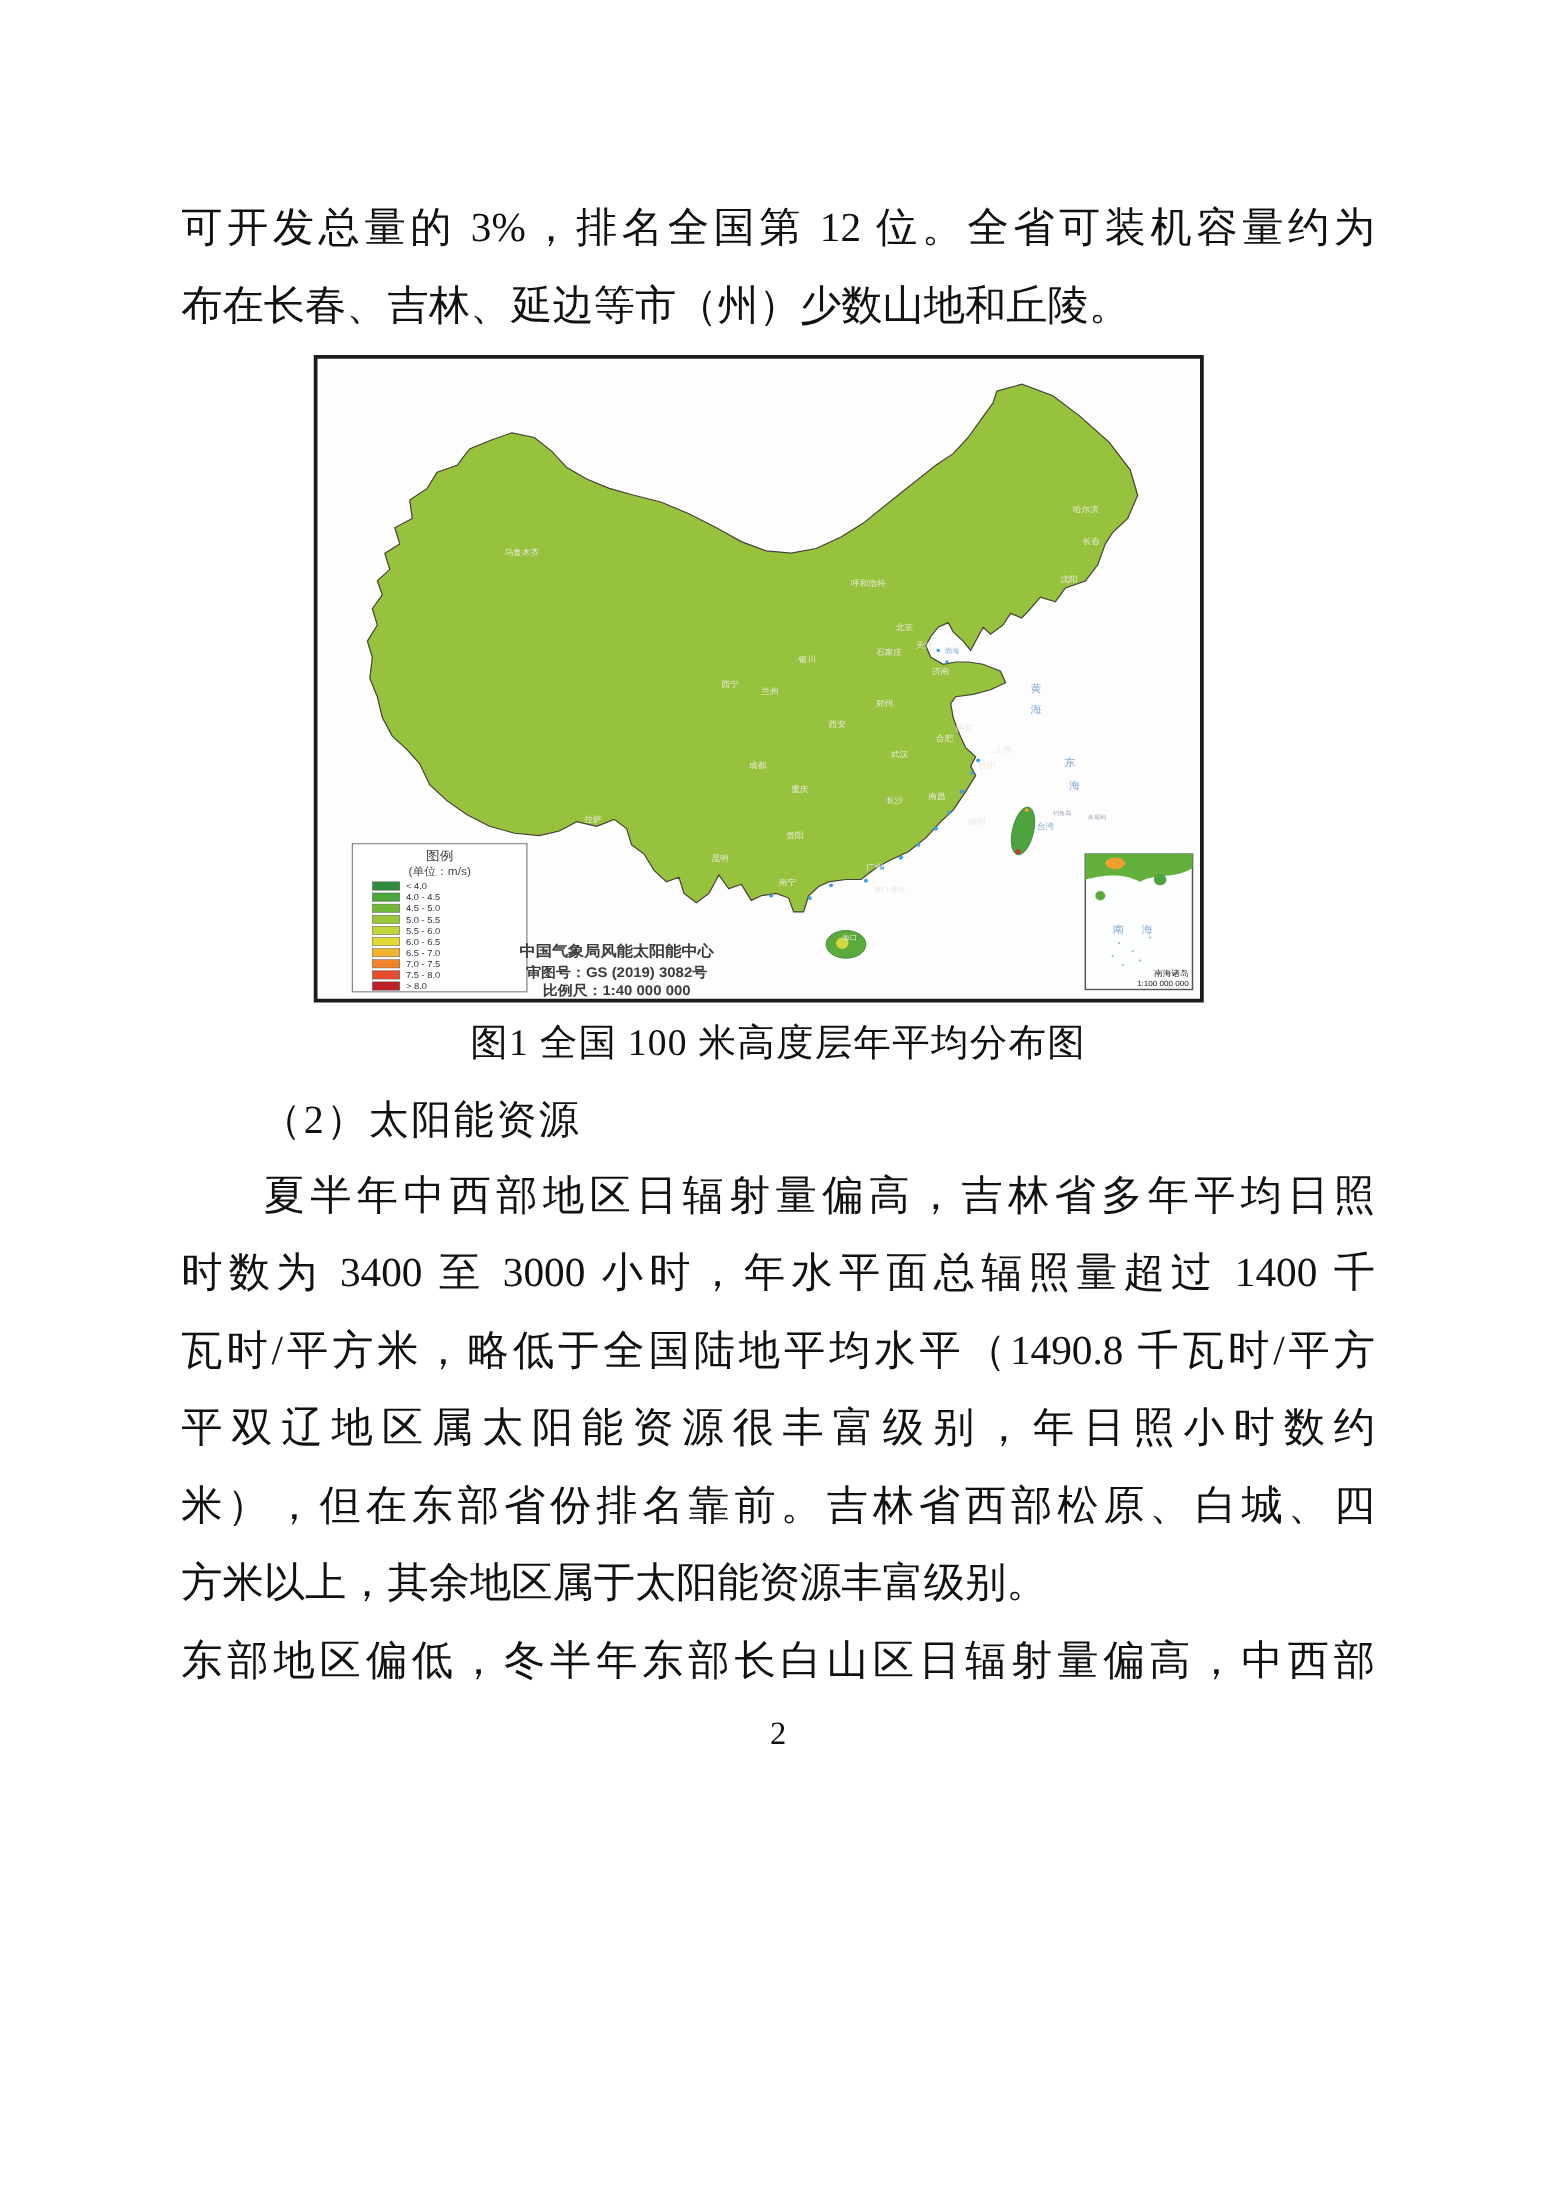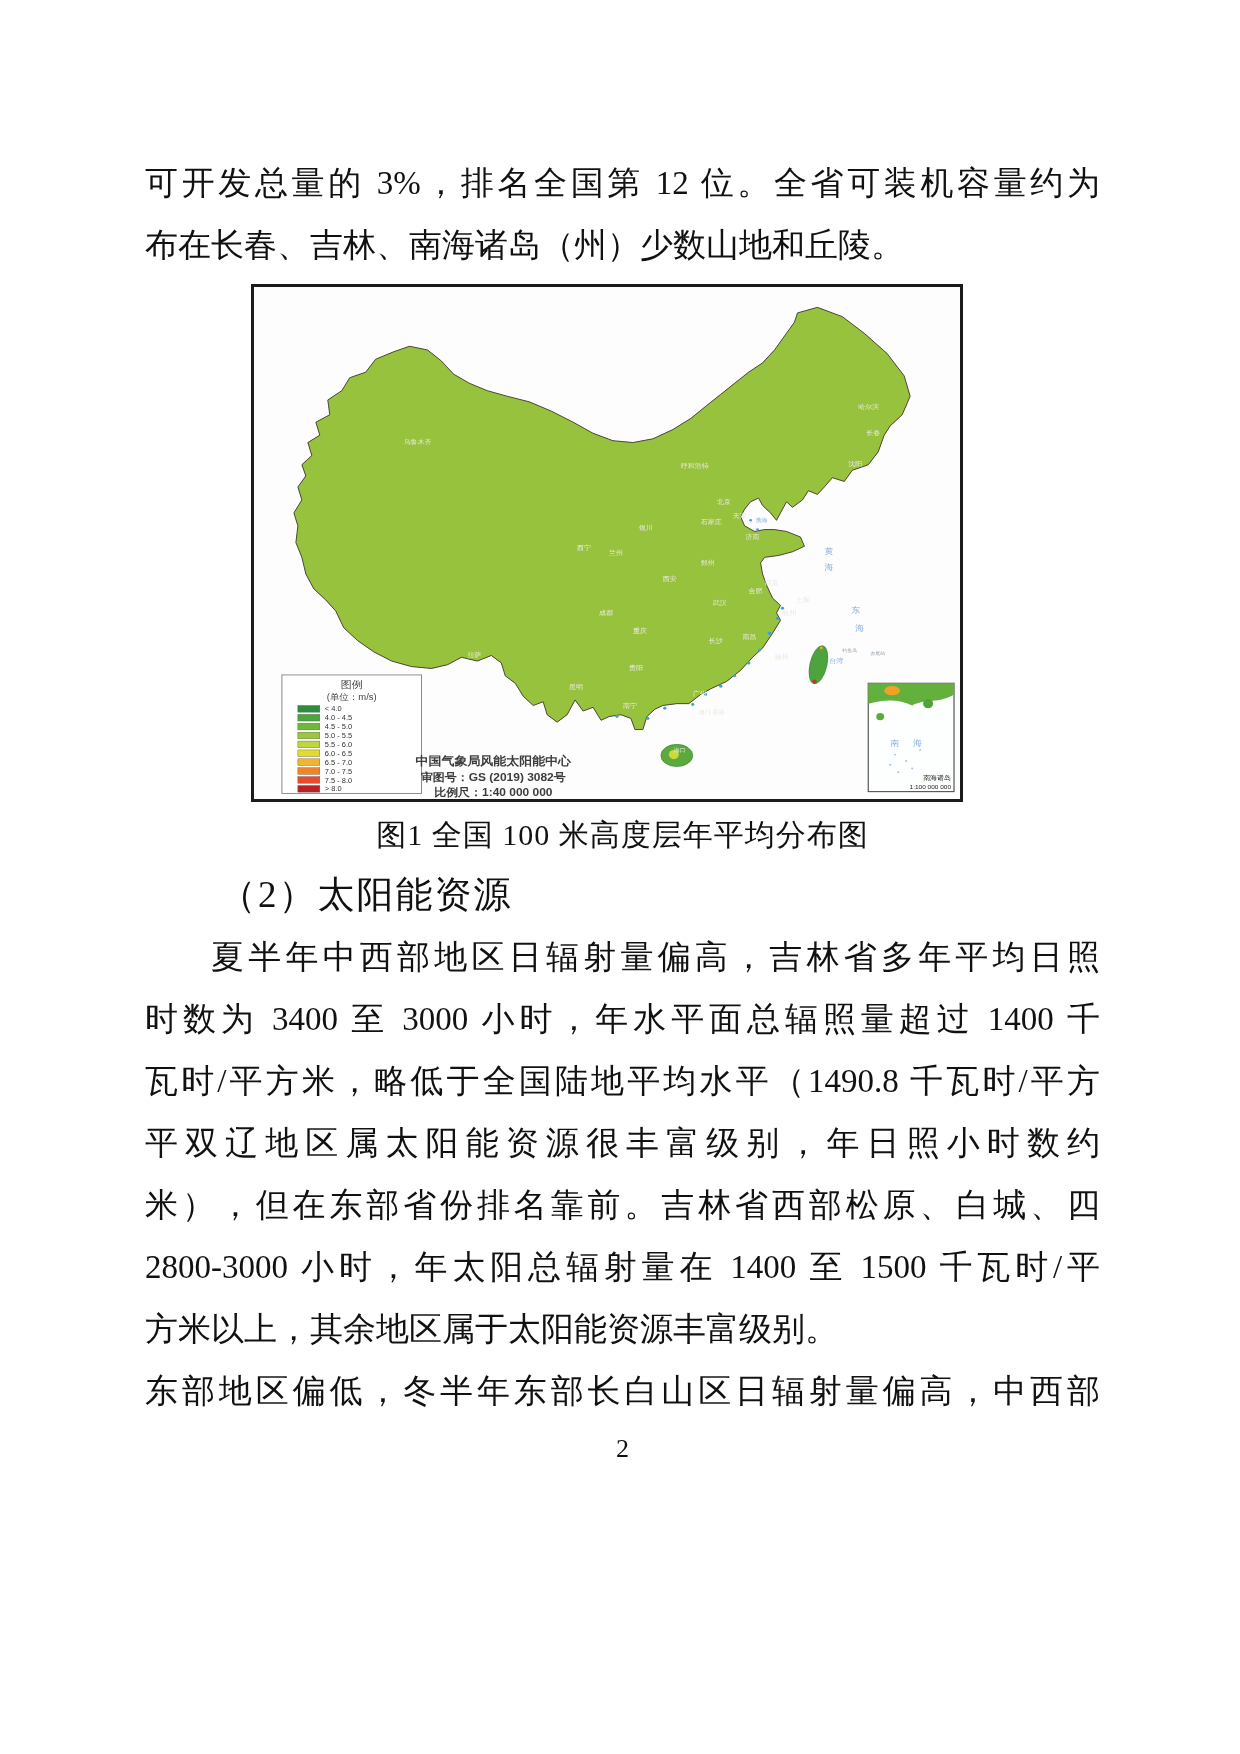--- a/index.html
+++ b/index.html
@@ -20,21 +20,21 @@
     white-space:nowrap;
   }
   .jline{
     white-space:normal;
     text-align:justify;
     text-align-last:justify;
   }
   .ind{text-indent:2em;}
   .p1 .bline{line-height:62px;}
   .heading{
-    font-size:37px;line-height:62px;text-indent:2em;letter-spacing:2px;
+    font-size:32px;line-height:62px;text-indent:2em;letter-spacing:2px;
   }
   .figure{
     width:706px;height:512px;
     border:3px solid #1b1b1b;
     margin:8px 0 0 106px;
     background:#fdfdfd;
     position:relative;
   }
   .figure svg{display:block;}
   .caption{
@@ -48,21 +48,21 @@
   .maptext{font-family:"Liberation Sans","DejaVu Sans",sans-serif;}
 </style>
 </head>
 <body>
 
 <div class="page">
   <div class="content">
 
     <div class="p1">
       <div class="bline jline">可开发总量的 3%，排名全国第 12 位。全省可装机容量约为</div>
-      <div class="bline">布在长春、吉林、南海诸岛（州）少数山地和丘陵。</div>
+      <div class="bline">布在长春、吉林、延边等市（州）少数山地和丘陵。</div>
     </div>
 
     <div class="figure">
       <svg viewBox="0 0 708 553" width="706" height="512" preserveAspectRatio="none" class="maptext">
         <defs>
           <clipPath id="chinaClip">
               <use href="#chinaPath"></use>
             </clipPath>
           <filter id="soft" x="-20%" y="-20%" width="140%" height="140%">
             <feGaussianBlur stdDeviation="5"></feGaussianBlur>
@@ -267,21 +267,20 @@
     <div class="caption">图1  全国 100 米高度层年平均分布图</div>
 
     <div class="heading">（2）太阳能资源</div>
 
     <div>
       <div class="bline jline ind">夏半年中西部地区日辐射量偏高，吉林省多年平均日照</div>
       <div class="bline jline">时数为 3400 至 3000 小时，年水平面总辐照量超过 1400 千</div>
       <div class="bline jline">瓦时/平方米，略低于全国陆地平均水平（1490.8 千瓦时/平方</div>
       <div class="bline jline">平双辽地区属太阳能资源很丰富级别，年日照小时数约</div>
       <div class="bline jline">米），但在东部省份排名靠前。吉林省西部松原、白城、四</div>
-      <div class="bline jline">2800-3000 小时，年太阳总辐射量在 1400 至 1500 千瓦时/平</div>
       <div class="bline">方米以上，其余地区属于太阳能资源丰富级别。</div>
     </div>
 
     <div>
       <div class="bline jline">东部地区偏低，冬半年东部长白山区日辐射量偏高，中西部</div>
     </div>
 
     <div class="pagenum">2</div>
   </div>
 </div>

